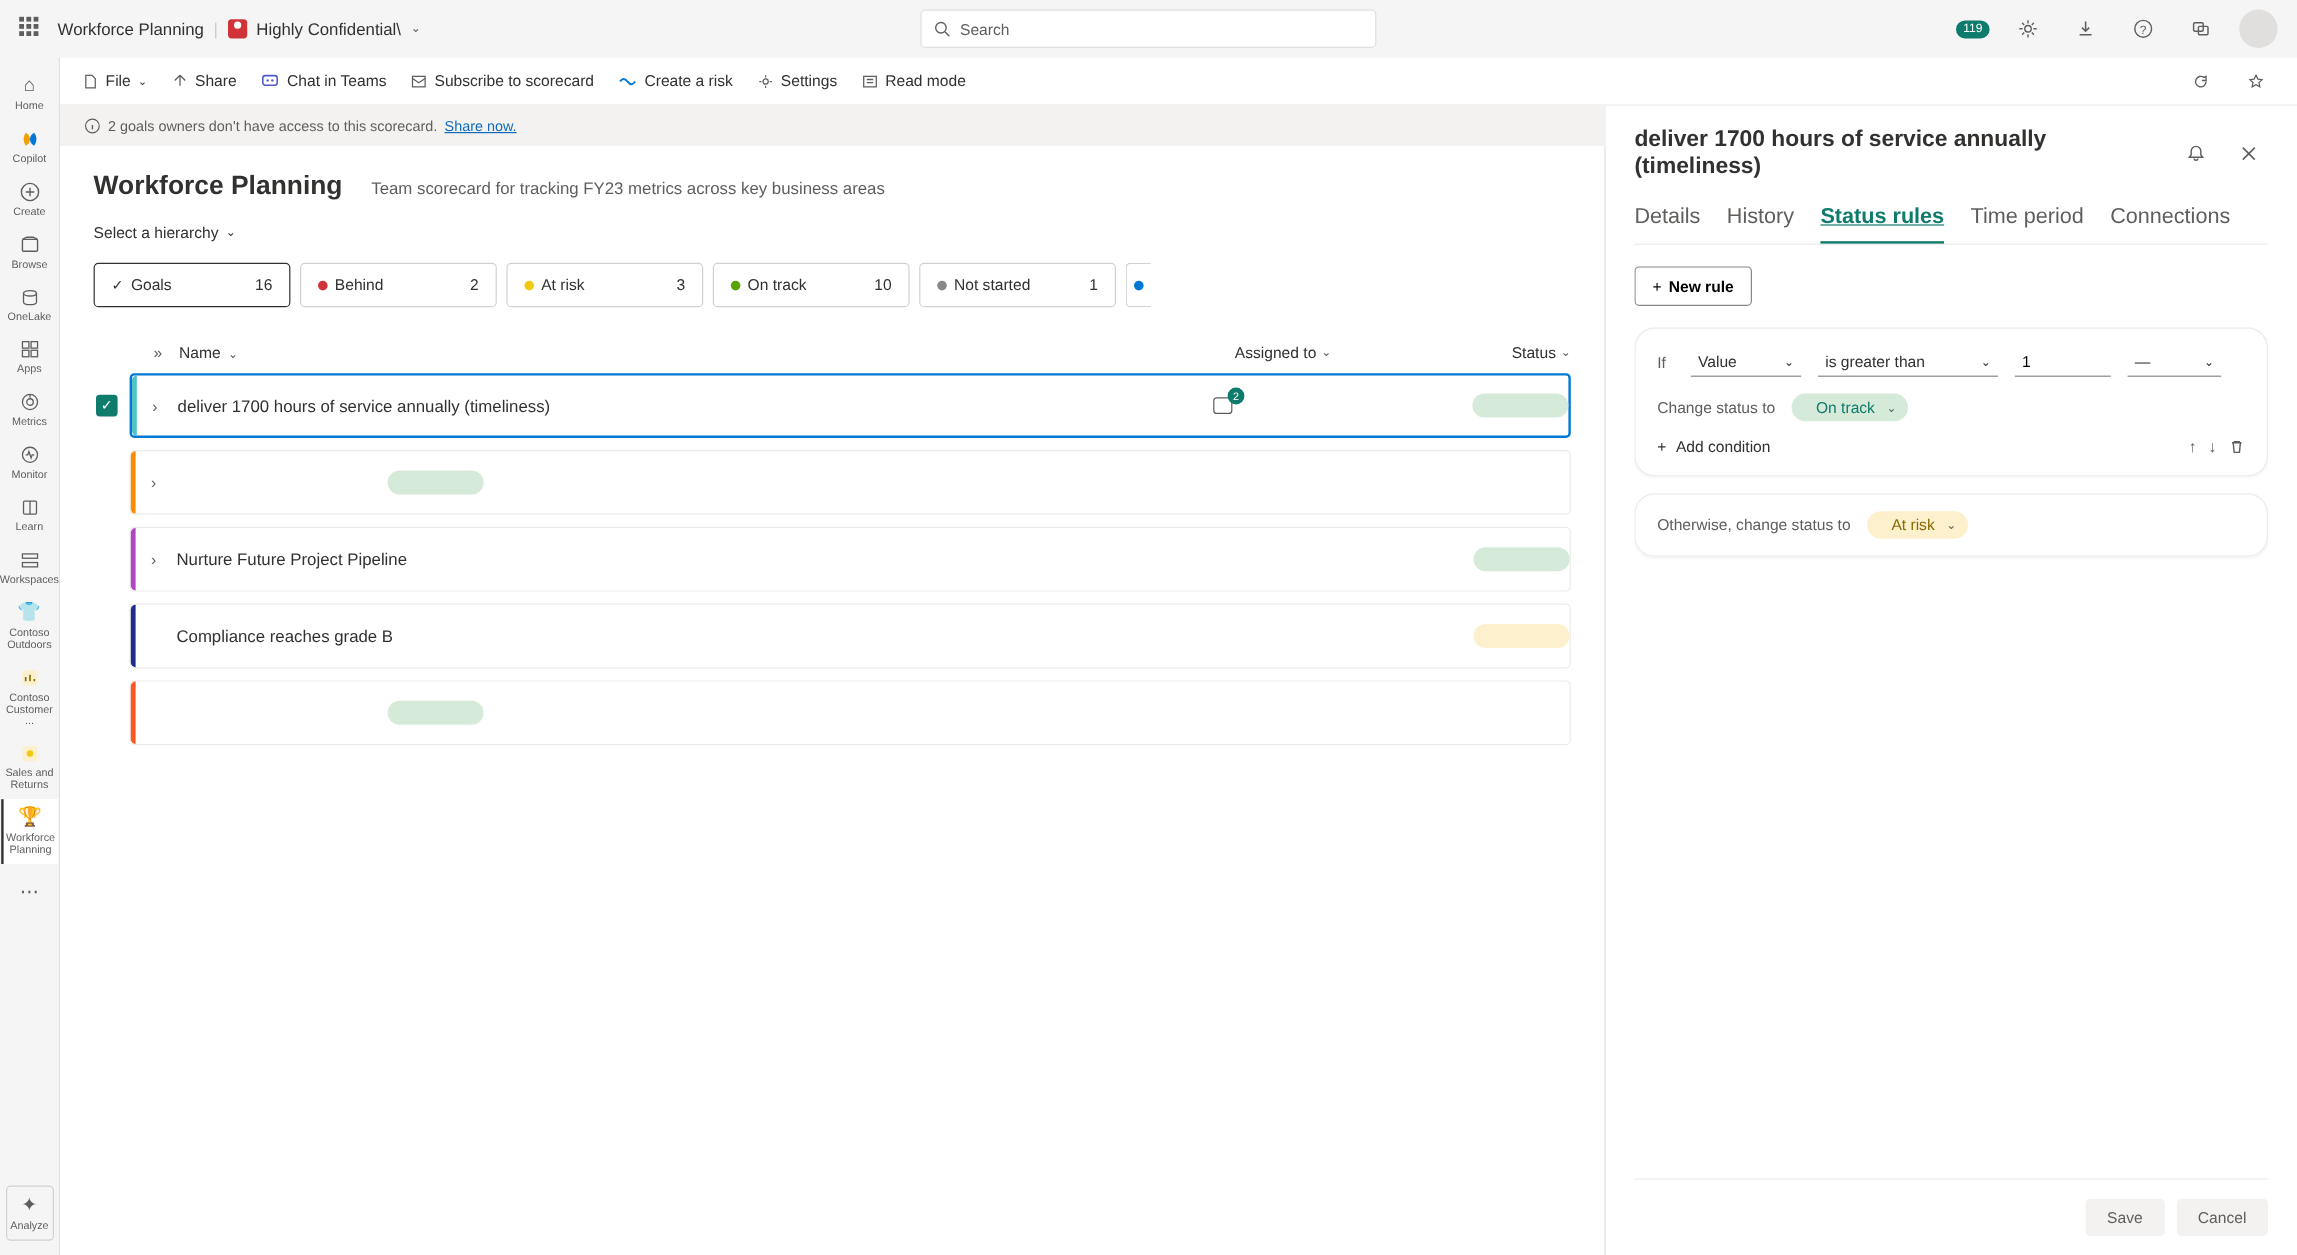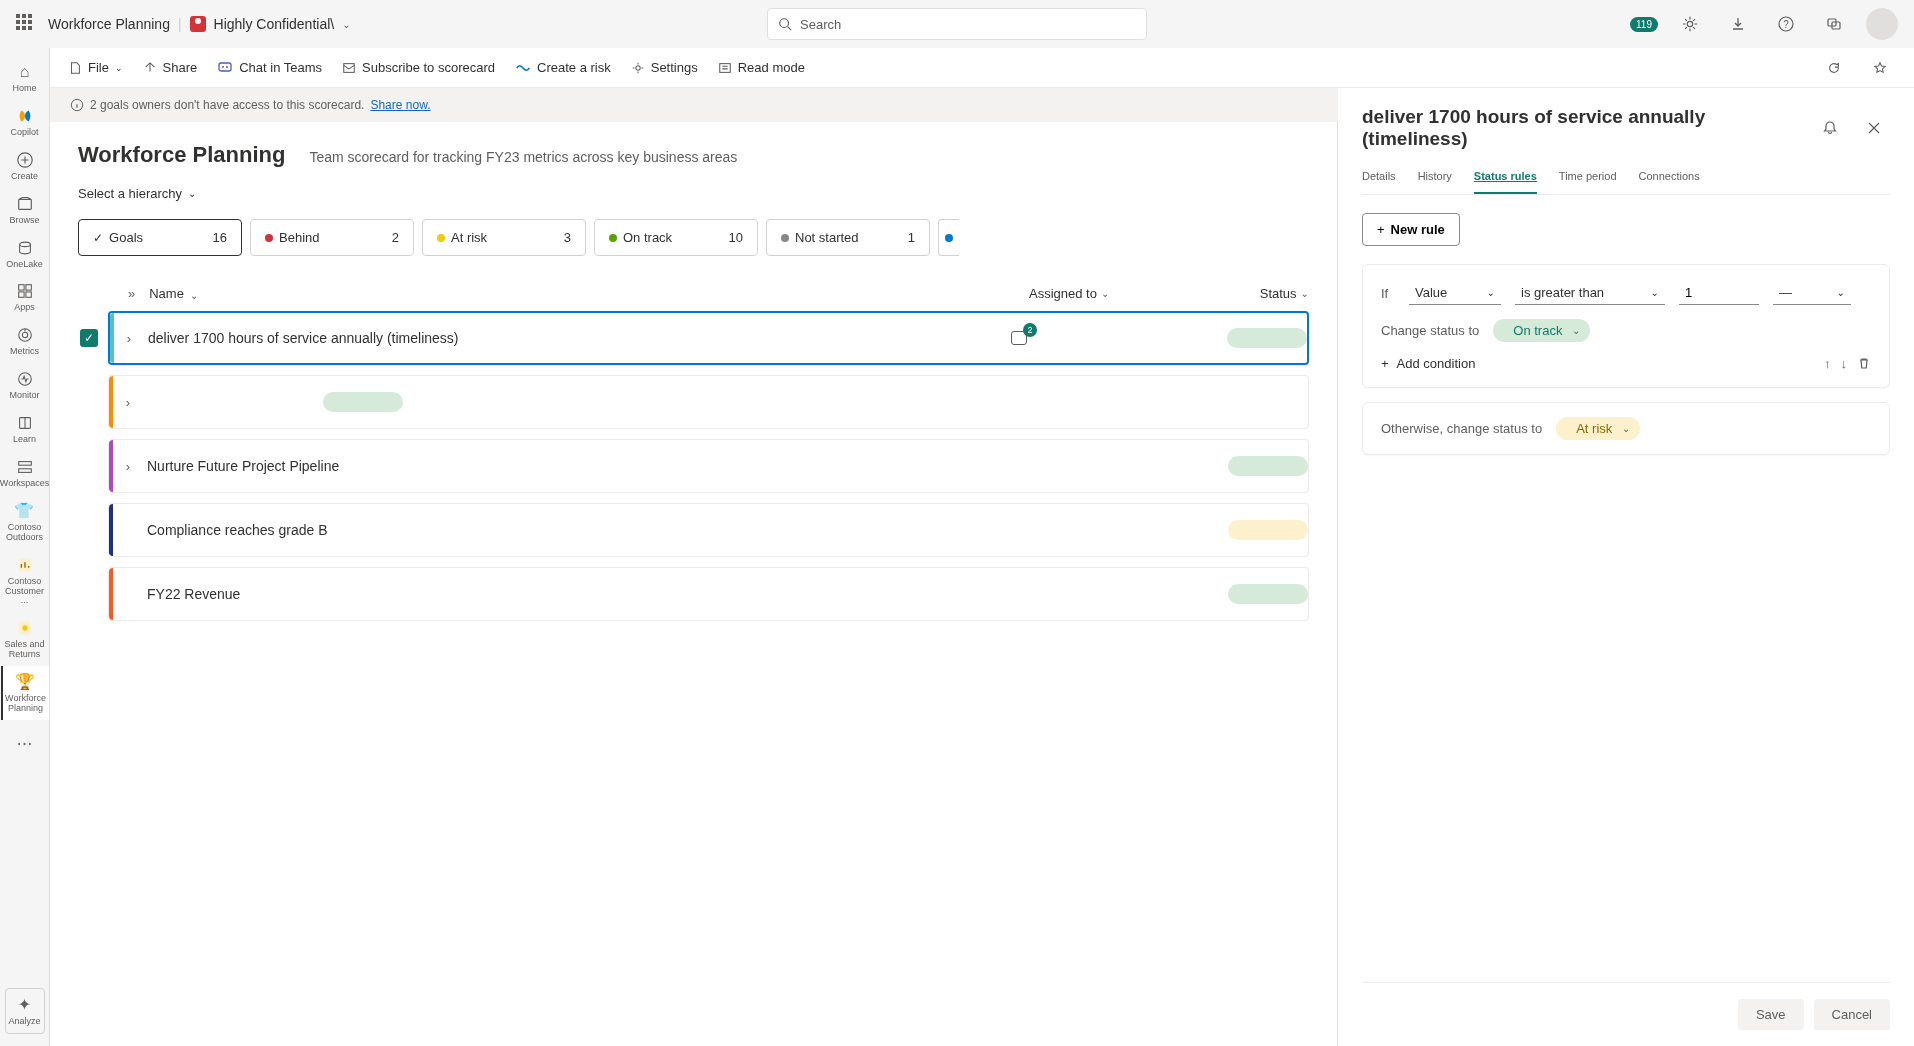--- a/index.html
+++ b/index.html
@@ -67,27 +67,27 @@
 .comment-count { position: absolute; top: -8px; right: -10px; background: #0f7b6c; color: #fff; font-size: 9px; width: 14px; height: 14px; border-radius: 50%; display: flex; align-items: center; justify-content: center; }
 .goal-assigned { width: 180px; }
 .goal-status-pill { width: 80px; height: 20px; border-radius: 10px; }
 
 
 .right-panel { position: fixed; right: 0; top: 88px; bottom: 0; width: 576px; background: #fff; display: flex; flex-direction: column; padding: 0 24px; }
 .panel-header { display: flex; align-items: center; padding: 18px 0 10px; }
 .panel-title { font-size: 19px; font-weight: 600; flex: 1; }
 .panel-icons { display: flex; gap: 12px; }
 .panel-tabs { display: flex; gap: 22px; border-bottom: 1px solid #edebe9; }
-.panel-tab { padding: 10px 0; font-size: 11px; color: #605e5c; cursor: pointer; border-bottom: 2px solid transparent; }
+.panel-tab { padding: 10px 0; font-size: 18px; color: #605e5c; cursor: pointer; border-bottom: 2px solid transparent; }
 .panel-tab.active { color: #0f7b6c; border-bottom-color: #0f7b6c; font-weight: 600; text-decoration: underline; }
 
 .panel-body { padding: 18px 0; flex: 1; overflow: auto; }
 .new-rule-btn { border: 1px solid #8a8886; border-radius: 4px; padding: 8px 14px; background: #fff; cursor: pointer; font-size: 13px; display: inline-flex; align-items: center; gap: 6px; margin-bottom: 18px; }
 
-.rule-card { border: 1px solid #edebe9; border-radius: 6px; padding: 16px 18px; margin-bottom: 14px; box-shadow: 0 1px 2px rgba(0,0,0,0.04); }
+.rule-card { border: 1px solid #edebe9; border-radius: 17px; padding: 16px 18px; margin-bottom: 14px; box-shadow: 0 1px 2px rgba(0,0,0,0.04); }
 .rule-row { display: flex; align-items: center; gap: 14px; margin-bottom: 14px; font-size: 13px; }
 .rule-label { color: #605e5c; min-width: 14px; }
 .rule-select { border: none; border-bottom: 1px solid #8a8886; padding: 4px 6px; font-size: 13px; background: transparent; flex-shrink: 0; display: flex; align-items: center; justify-content: space-between; gap: 8px; cursor: pointer; }
 .rule-input { border: none; border-bottom: 1px solid #8a8886; padding: 4px 6px; font-size: 13px; width: 80px; background: transparent; }
 .status-pill-green { background: #d5ead8; color: #0f7b6c; padding: 4px 28px 4px 20px; border-radius: 12px; display: inline-flex; align-items: center; gap: 8px; font-size: 13px; position: relative; cursor: pointer; }
 .status-pill-yellow { background: #fdf0cd; color: #8a6a00; padding: 4px 28px 4px 20px; border-radius: 12px; display: inline-flex; align-items: center; gap: 8px; font-size: 13px; position: relative; cursor: pointer; }
 .pill-chevron { position: absolute; right: 10px; font-size: 10px; color: #605e5c; }
 .add-condition { color: #323130; cursor: pointer; display: flex; align-items: center; gap: 8px; font-size: 13px; }
 .rule-actions { margin-left: auto; display: flex; gap: 10px; color: #605e5c; }
 
@@ -446,21 +446,20 @@
       <div class="goal-row">
         <div class="goal-accent" style="background:#1d2e8b"></div>
         <div class="goal-expand"></div>
         <div class="goal-name">Compliance reaches grade B</div>
         <div class="goal-assigned"></div>
         <div class="goal-status-pill" style="background:#fdf0cd"></div>
       </div>
       <div class="goal-row">
         <div class="goal-accent" style="background:#ff5722"></div>
         <div class="goal-expand"></div>
-        <div class="goal-name">FY22 Revenue</div>
         <div class="goal-assigned"></div>
         <div class="goal-status-pill" style="background:#d5ead8"></div>
       </div>
     </div>
 </div>
 
 <div class="right-panel">
   <div class="panel-header">
     <div class="panel-title">deliver 1700 hours of service annually (timeliness)</div>
     <div class="panel-icons">

